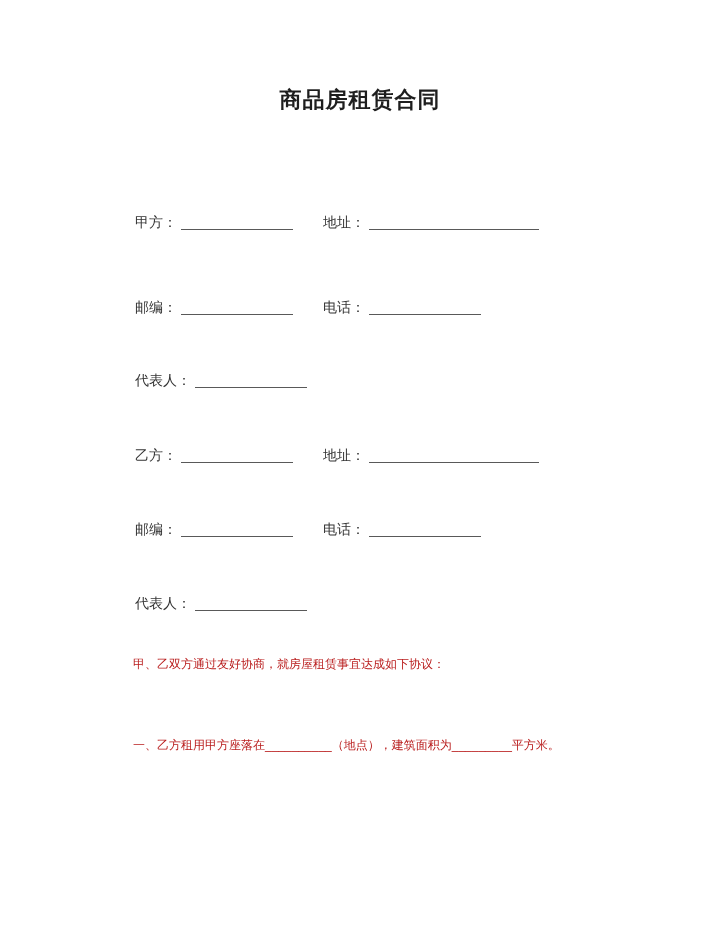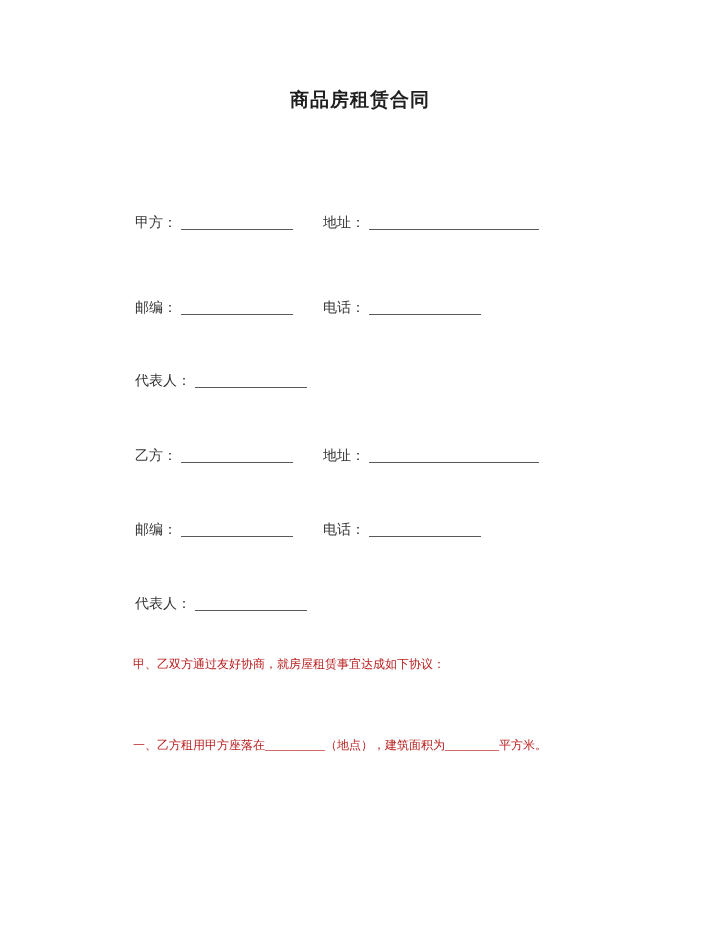--- a/index.html
+++ b/index.html
@@ -15,21 +15,21 @@
     font-family: "Liberation Sans", sans-serif;
     color: #333333;
     overflow: hidden;
   }
   .doc-title {
     position: absolute;
     top: 84px;
     left: 0;
     width: 720px;
     text-align: center;
-    font-size: 19px;
+    font-size: 22px;
     line-height: 32px;
     font-weight: 700;
     letter-spacing: 1px;
     color: #1e1e1e;
   }
   .form-row {
     position: absolute;
     left: 0;
     width: 720px;
     height: 22px;
@@ -64,21 +64,21 @@
   }
   .para-intro {
     top: 649px;
     line-height: 30px;
     text-indent: 29px;
   }
   .para-clause1 {
     top: 728px;
     line-height: 35px;
   }
-  .indent { text-indent: 29px; font-family: Liberation Serif, serif; }
+  .indent { text-indent: 29px; }
 </style>
 </head>
 <body>
 
 <div class="page">
 
   <div class="doc-title">商品房租赁合同</div>
 
   <div class="form-row row-1">
     <span class="f1"><span>甲方：</span><span class="blank short"></span></span>

